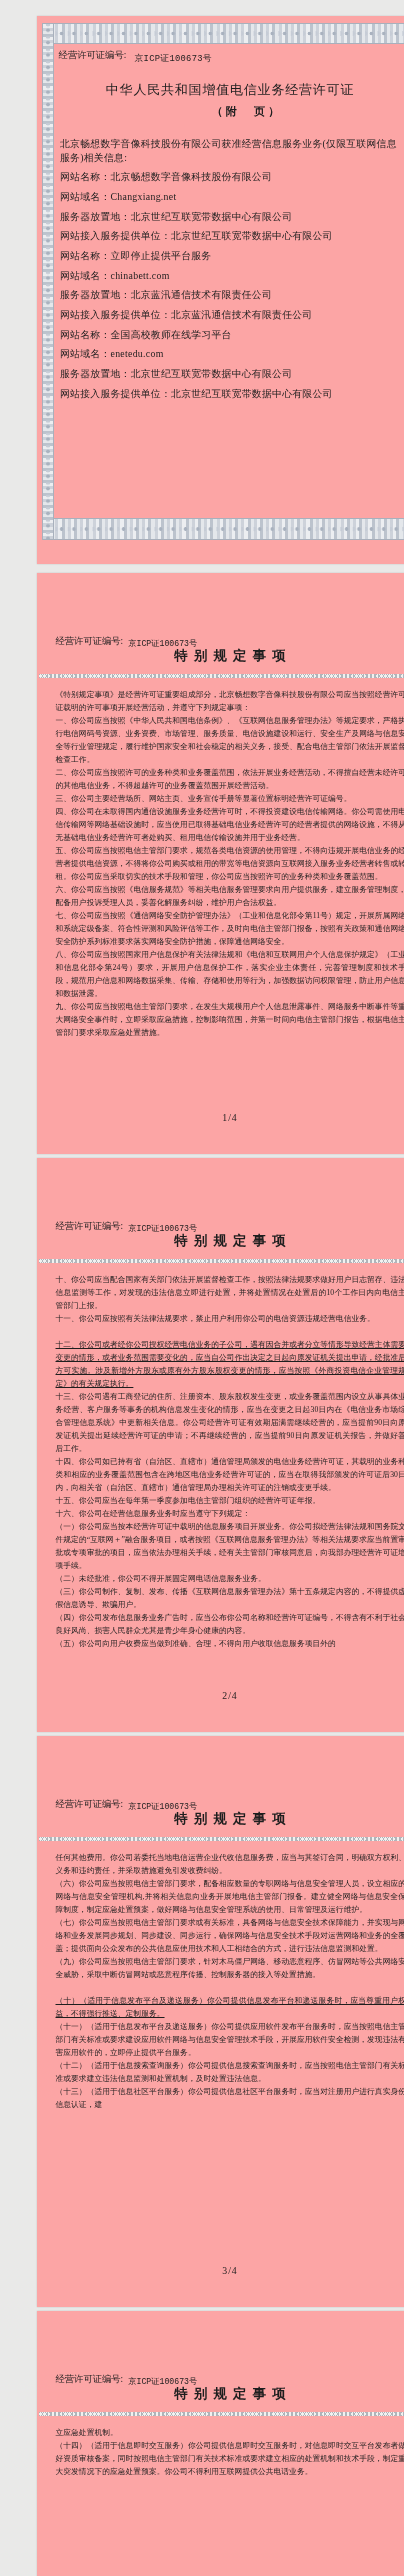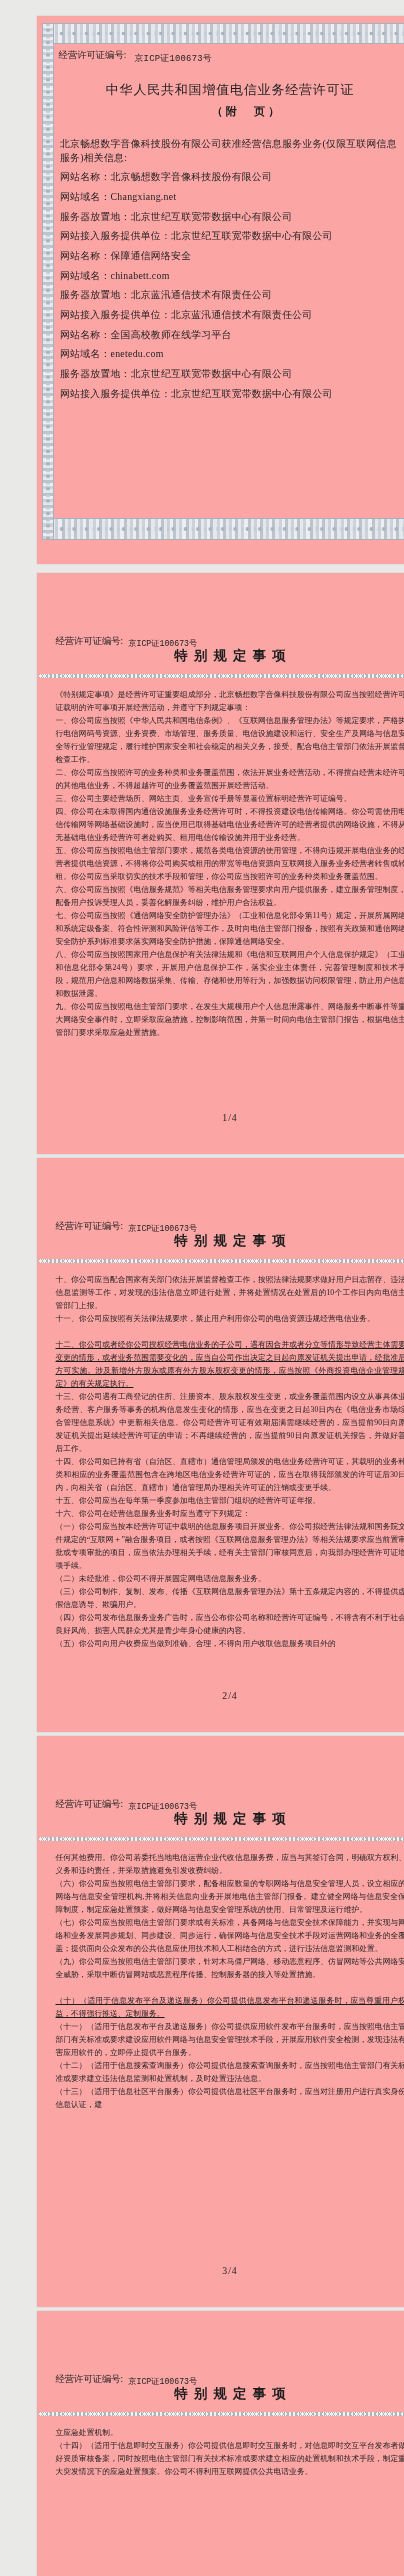--- a/index.html
+++ b/index.html
@@ -60,21 +60,21 @@
       <span class="lic-label">经营许可证编号:</span><span class="lic-no">京ICP证100673号</span>
     </div>
     <h1 class="p1-title">中华人民共和国增值电信业务经营许可证</h1>
     <div class="p1-sub">（附　页）</div>
     <div class="p1-body">
         <p>北京畅想数字音像科技股份有限公司获准经营信息服务业务(仅限互联网信息服务)相关信息:</p>
         <p>网站名称：北京畅想数字音像科技股份有限公司</p>
         <p>网站域名：Changxiang.net</p>
         <p>服务器放置地：北京世纪互联宽带数据中心有限公司</p>
         <p>网站接入服务提供单位：北京世纪互联宽带数据中心有限公司</p>
-        <p>网站名称：保障通信网络安全</p>
+        <p>网站名称：立即停止提供平台服务</p>
         <p>网站域名：chinabett.com</p>
         <p>服务器放置地：北京蓝汛通信技术有限责任公司</p>
         <p>网站接入服务提供单位：北京蓝汛通信技术有限责任公司</p>
         <p>网站名称：全国高校教师在线学习平台</p>
         <p>网站域名：enetedu.com</p>
         <p>服务器放置地：北京世纪互联宽带数据中心有限公司</p>
         <p>网站接入服务提供单位：北京世纪互联宽带数据中心有限公司</p>
       </div>
   </div>
 

